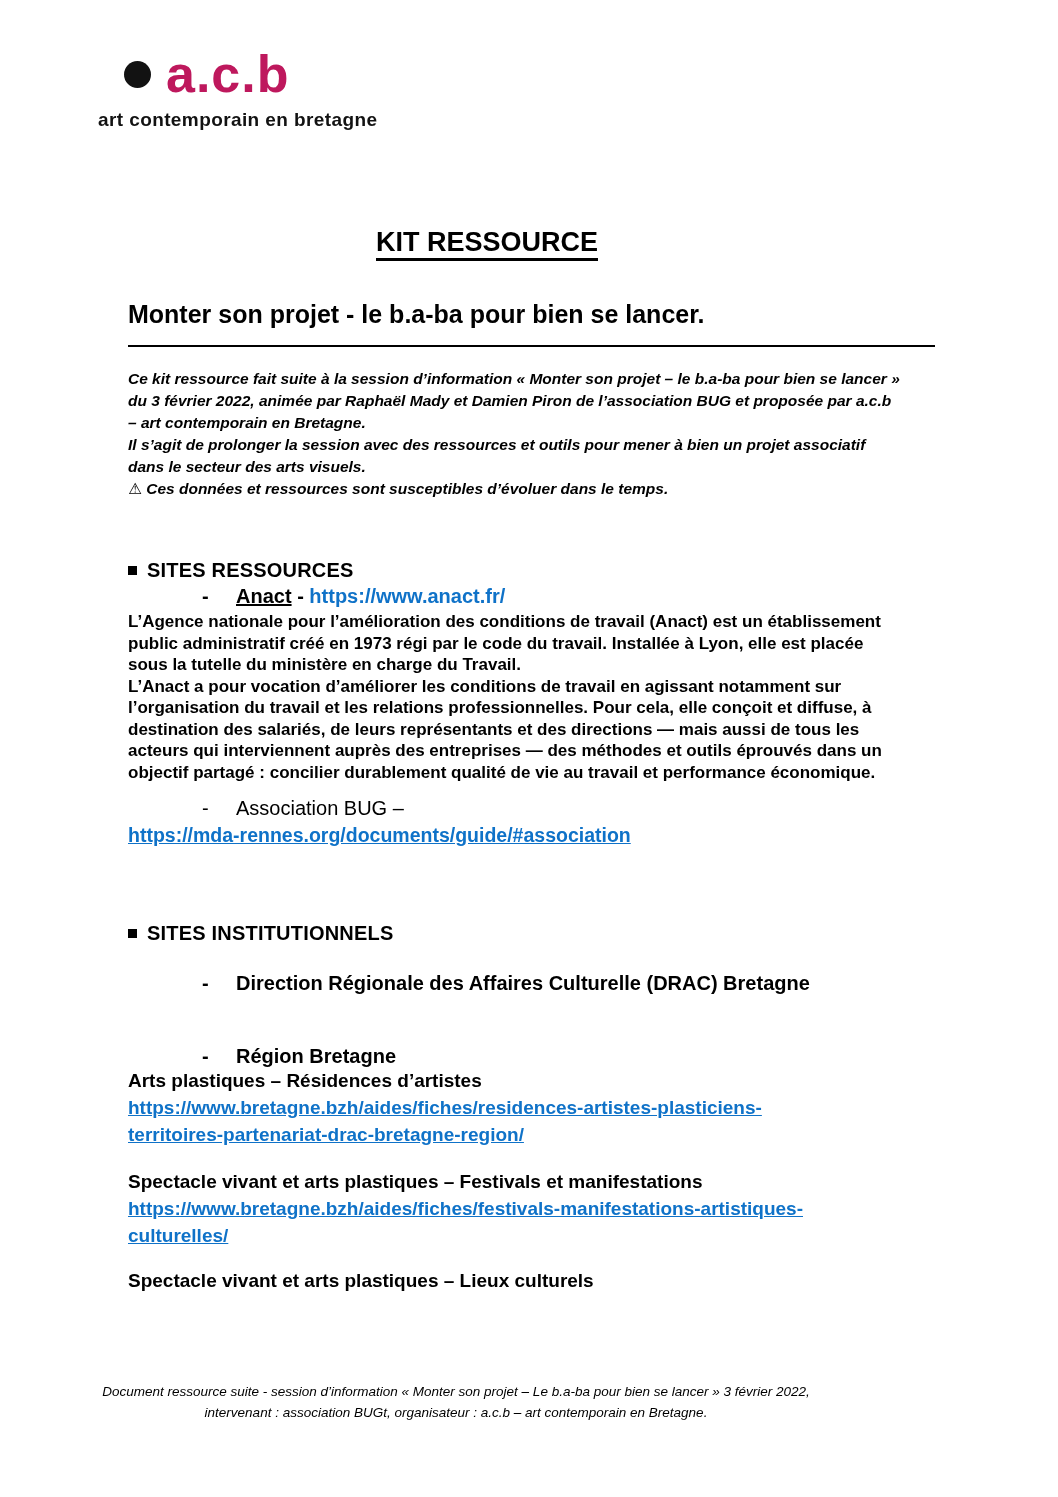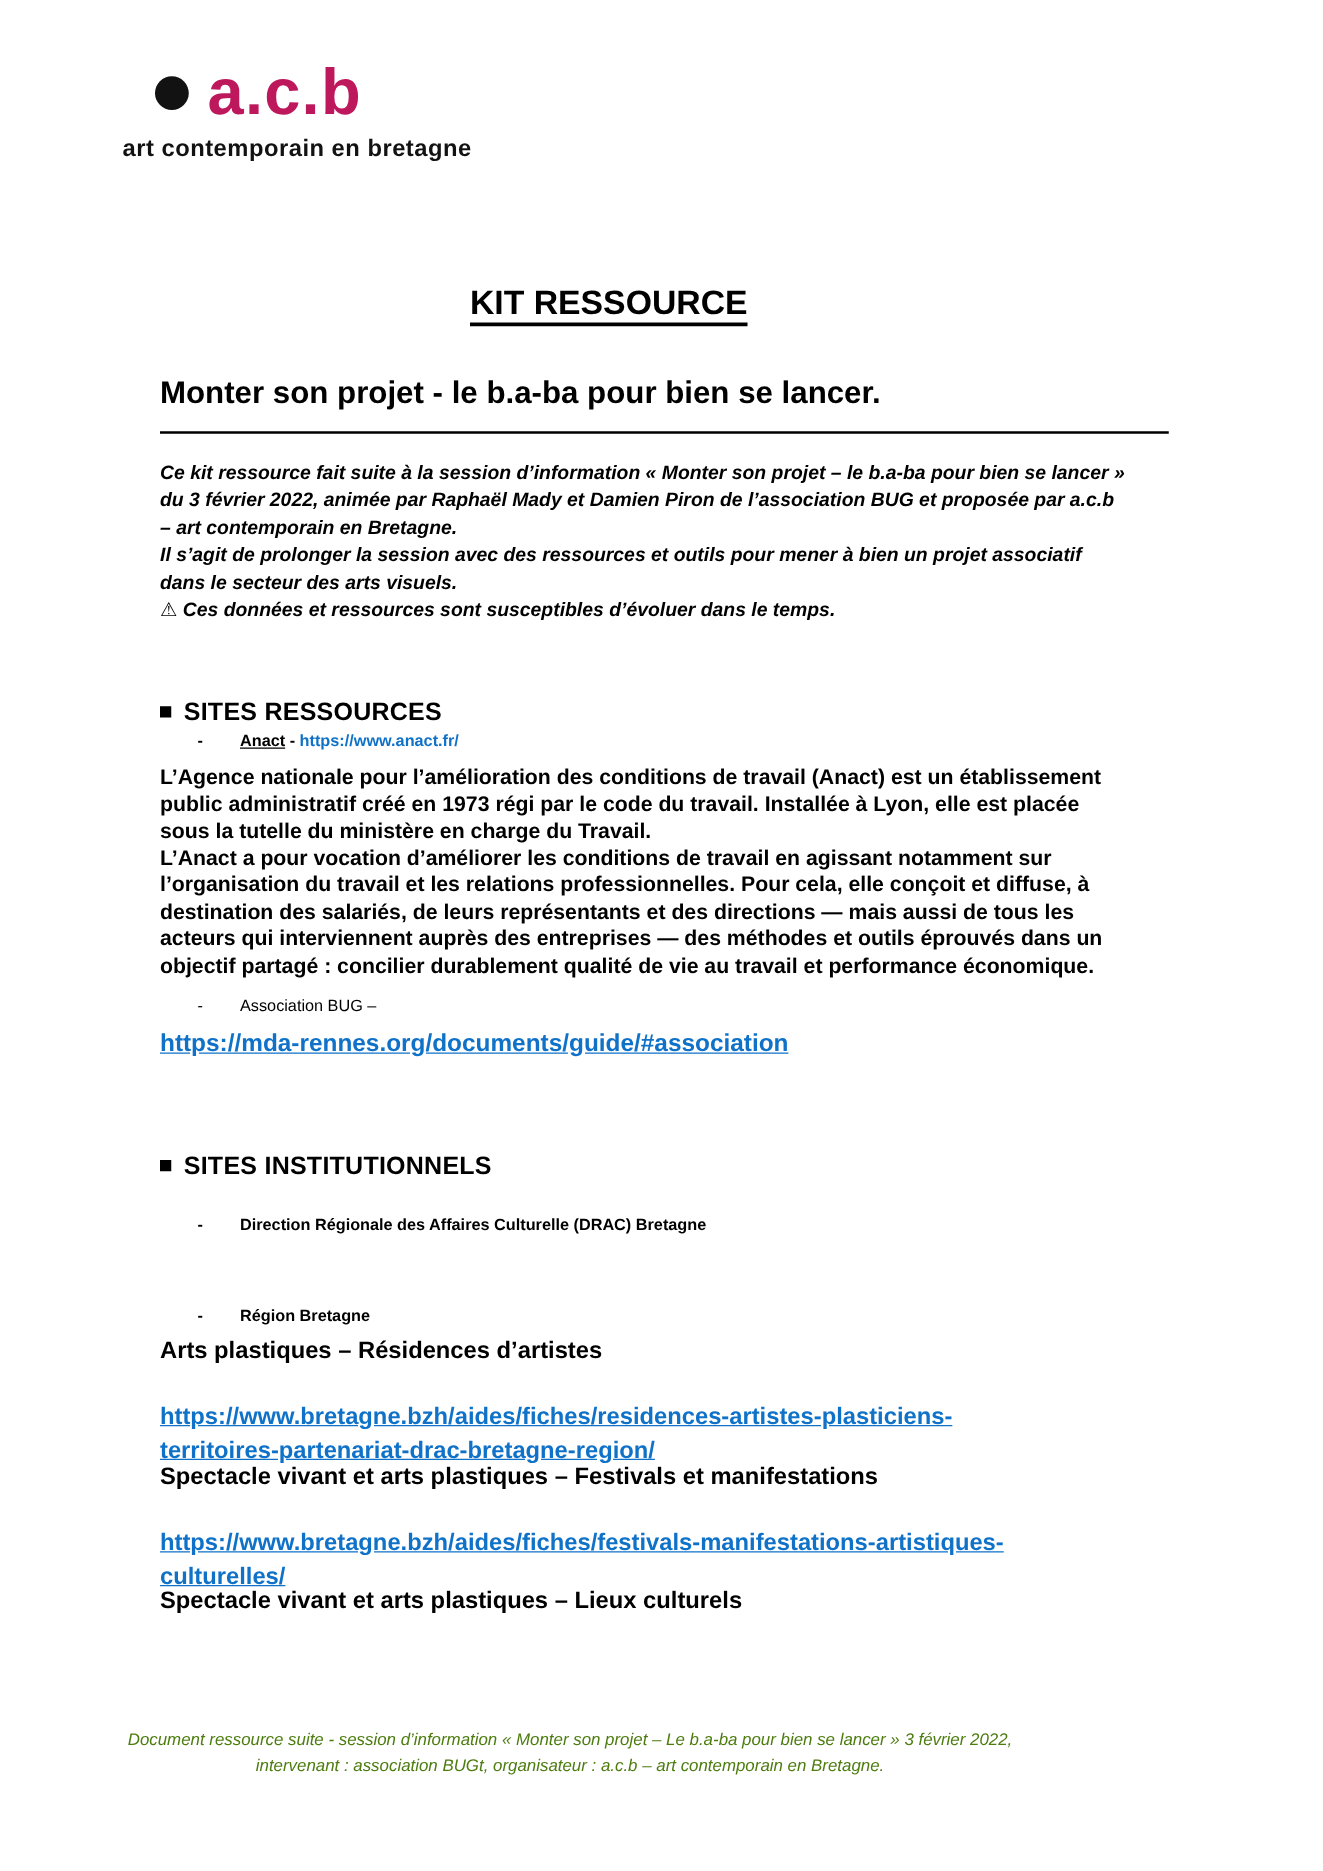--- a/index.html
+++ b/index.html
@@ -23,43 +23,43 @@
     border-bottom:2px solid #000;padding-bottom:16px;line-height:30px;}
   
   .intro{left:128px;top:368px;width:850px;font-size:15.5px;font-style:italic;font-weight:bold;line-height:22px;}
   .preline{white-space:pre-line;}
   
   .sec-heading{font-size:20px;font-weight:bold;letter-spacing:0.2px;}
   .sec-heading .bullet{display:inline-block;width:9px;height:9px;background:#000;margin-right:10px;vertical-align:2px;}
   .h-ressources{left:128px;top:559px;}
   .h-institutionnels{left:128px;top:922px;}
   
-  .dash-item{font-size:13px;}
+  .dash-item{font-size:20px;margin-left:44px;}
   .dash-item .dash{display:inline-block;width:34px;font-weight:bold;}
   .item-anact{left:158px;top:585px;font-weight:bold;}
   .item-anact .anact-label{text-decoration:underline;font-weight:bold;}
   .item-bug{left:158px;top:797px;font-weight:normal;}
   .item-bug .dash{font-weight:normal;}
   .item-drac{left:158px;top:972px;font-weight:bold;}
   .item-region{left:158px;top:1045px;font-weight:bold;}
   
   .body-par{left:128px;top:611px;width:850px;font-size:17px;font-weight:bold;line-height:21.5px;}
   
   a.link{color:#0f72c8;font-weight:bold;text-decoration:none;cursor:pointer;}
-  a.link.u{text-decoration:underline;margin-top:26px;}
+  a.link.u{text-decoration:underline;}
   .bug-link{left:128px;top:822px;font-size:19.5px;line-height:26px;}
   
   .entry{left:128px;width:860px;}
   .entry .entry-title{font-size:19px;font-weight:bold;line-height:26px;}
   .entry .entry-link{font-size:19px;line-height:27px;display:inline-block;}
   .entry1{top:1068px;}
   .entry2{top:1169px;}
   .entry3{top:1268px;}
   
-  .footer{left:0;top:1381px;width:912px;text-align:center;color:#4d7c0f;
+  .footer{left:0;top:1381px;width:912px;text-align:center;color:#000000;
     font-size:13.5px;font-style:italic;line-height:21px;}
 </style>
 </head>
 <body>
 
 <div>
 
   <header class="abs logo">
     <div class="logo-row">
       <span class="logo-dot"></span>

